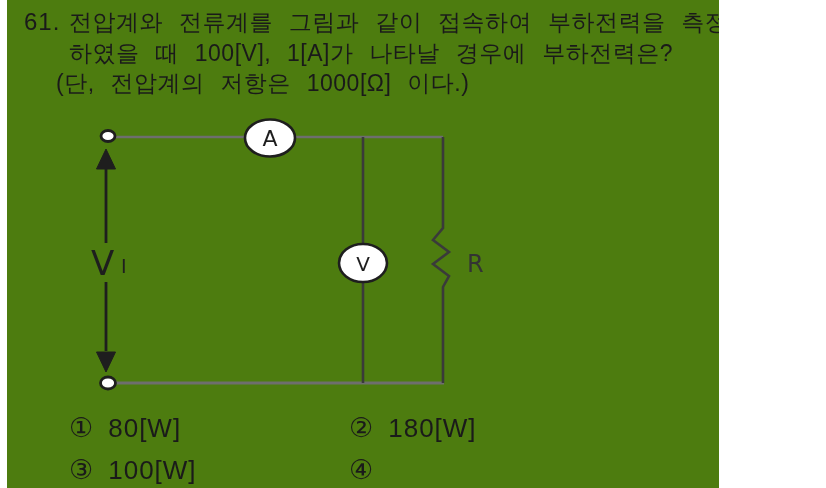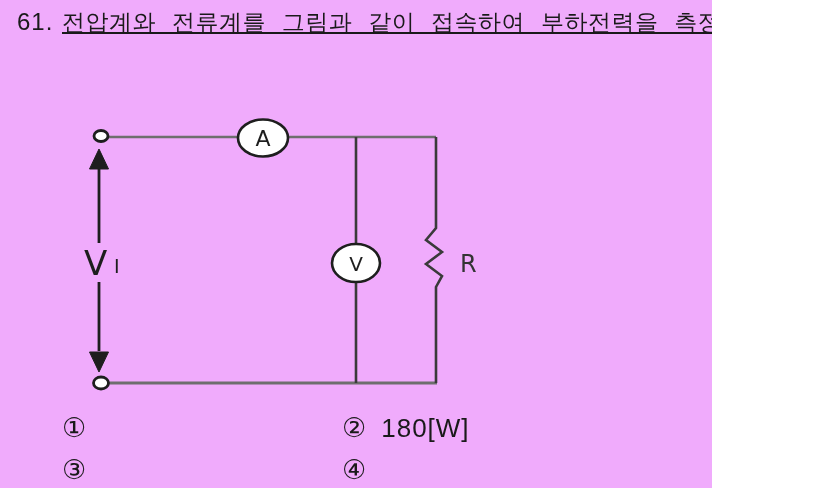--- a/index.html
+++ b/index.html
@@ -1,37 +1,37 @@
 <!DOCTYPE html>
 <html><head>
 <meta charset="utf-8">
 <style>
   html, body { margin: 0; padding: 0; background: #fff; }
   #page {
     position: relative;
     width: 712px;
     height: 488px;
-    background: #f0abfc;
+    background: #4d7c0f;
     font-family: "Liberation Sans", "DejaVu Sans", sans-serif;
     color: #1a1a1a;
     overflow: hidden;
+    margin-left: 7px;
   }
   .qnum {
     position: absolute;
     left: 17px; top: 8px;
     font-size: 24px;
     letter-spacing: 1px;
   }
   .qline {
     position: absolute;
     font-size: 23px;
     letter-spacing: 0.5px;
     word-spacing: 9px;
     white-space: nowrap;
-    text-decoration: underline;
   }
   .qline1 { left: 62px; top: 7px; }
   .qline2 { left: 62px; top: 38px; }
   .qline3 { left: 49px; top: 68px; }
   #circuit {
     position: absolute;
     left: 80px; top: 115px;
     width: 420px; height: 285px;
   }
   .choice {
@@ -56,20 +56,22 @@
   .choice4 { left: 342px; top: 457px; }
   svg text { font-family: "DejaVu Sans", "Liberation Sans", sans-serif; }
 </style>
 </head>
 <body>
 
 <div id="page">
 
   <div class="qnum">61.</div>
   <div class="qline qline1">전압계와 전류계를 그림과 같이 접속하여 부하전력을 측정</div>
+  <div class="qline qline2">하였을 때 100[V], 1[A]가 나타날 경우에 부하전력은?</div>
+  <div class="qline qline3">(단, 전압계의 저항은 1000[Ω] 이다.)</div>
 
   <svg id="circuit" viewBox="80 115 420 285" xmlns="http://www.w3.org/2000/svg">
 
     <line x1="108" y1="137" x2="436" y2="137" stroke="#6e6e6e" stroke-width="2.6"></line>
 
     <line x1="101" y1="383" x2="437" y2="383" stroke="#6e6e6e" stroke-width="2.8"></line>
 
     <path d="M436,137 L436,228 L426,240 L442,252 L426,264 L442,276 L436,287 L436,383" fill="none" stroke="#3a3a3a" stroke-width="2.6" stroke-linejoin="miter"></path>
 
     <line x1="356" y1="137" x2="356" y2="247" stroke="#3a3a3a" stroke-width="2.6"></line>
@@ -98,25 +100,27 @@
     </g>
 
     <g>
       <text x="84" y="275" font-size="34" fill="#1e1e1e">V</text>
       <text x="114" y="273" font-size="19" fill="#1e1e1e">I</text>
     </g>
   </svg>
 
   <div class="choice choice1">
     <span class="marker">①</span>
+    <span class="val">80[W]</span>
   </div>
   <div class="choice choice2">
     <span class="marker">②</span>
     <span class="val">180[W]</span>
   </div>
   <div class="choice choice3">
     <span class="marker">③</span>
+    <span class="val">100[W]</span>
   </div>
   <div class="choice choice4">
     <span class="marker">④</span>
   </div>
 
 </div>
 
 </body></html>

